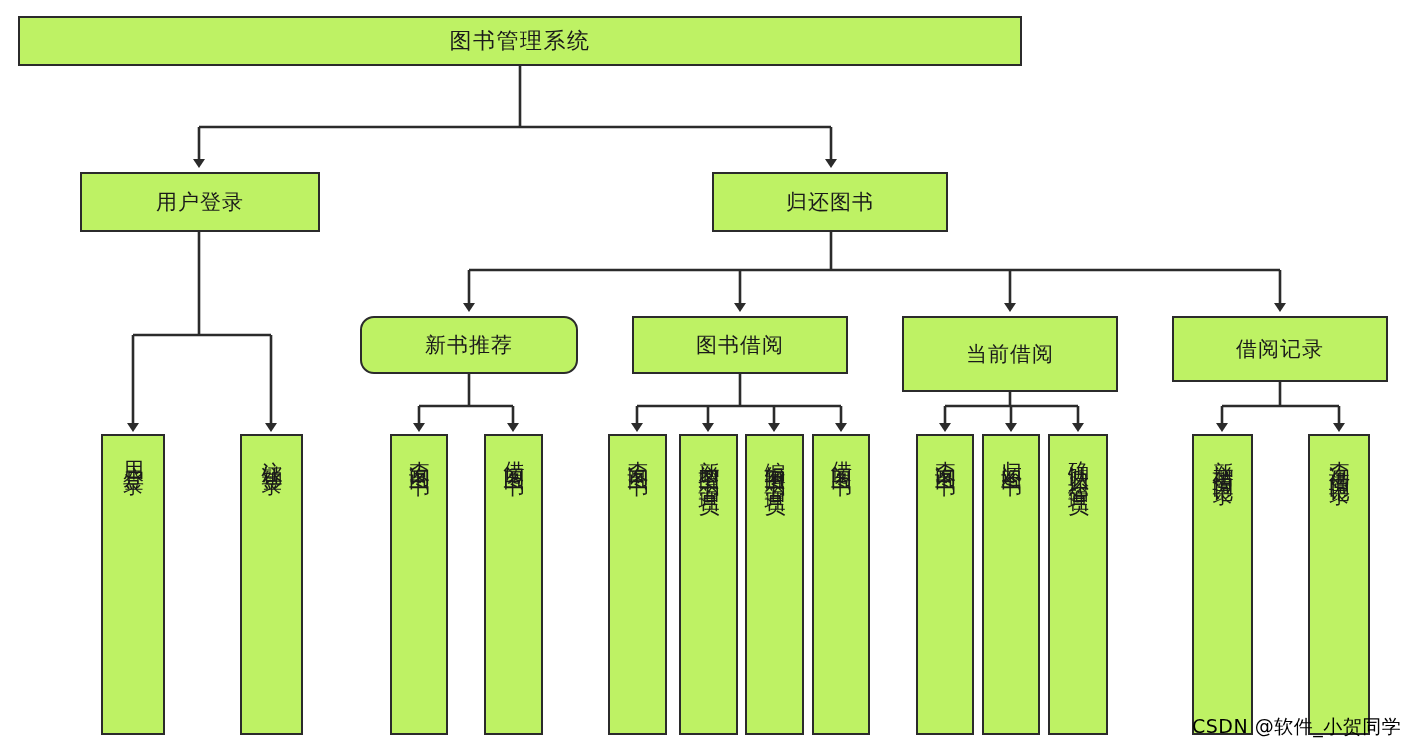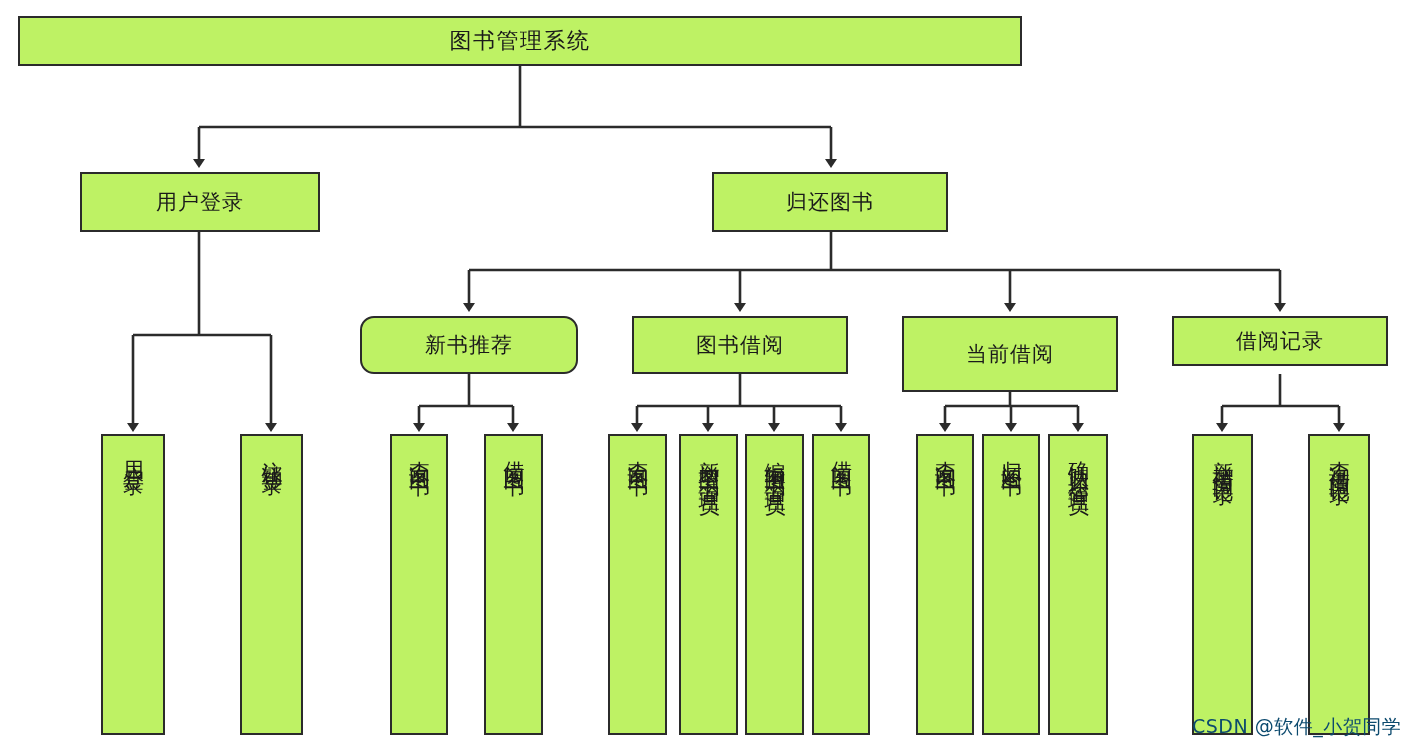--- a/index.html
+++ b/index.html
@@ -52,21 +52,21 @@
     writing-mode:vertical-rl;
     text-orientation:upright;
     letter-spacing:5px;
     line-height:1;
     display:block;
     white-space:nowrap;
   }
   .watermark{
     position:absolute;
     font-size:19px;
-    color:#0c4a6e;
+    color:#000000;
     letter-spacing:0.5px;
     white-space:nowrap;
     user-select:none;
   }
 </style>
 </head>
 <body>
 
 <div id="canvas">
 
@@ -135,21 +135,21 @@
 
   <div class="node h" style="left:360px;top:316px;width:218px;height:58px;border-radius:14px;">
     <span>新书推荐</span>
   </div>
   <div class="node h" style="left:632px;top:316px;width:216px;height:58px;">
     <span>图书借阅</span>
   </div>
   <div class="node h" style="left:902px;top:316px;width:216px;height:76px;">
     <span>当前借阅</span>
   </div>
-  <div class="node h" style="left:1172px;top:316px;width:216px;height:50px;">
+  <div class="node h" style="left:1172px;top:316px;width:216px;height:66px;">
     <span>借阅记录</span>
   </div>
 
   <div class="node v" style="left:101px;top:434px;width:64px;height:301px;">
     <span class="vtext">用户登录</span>
   </div>
   <div class="node v" style="left:240px;top:434px;width:63px;height:301px;">
     <span class="vtext">注销登录</span>
   </div>
 

